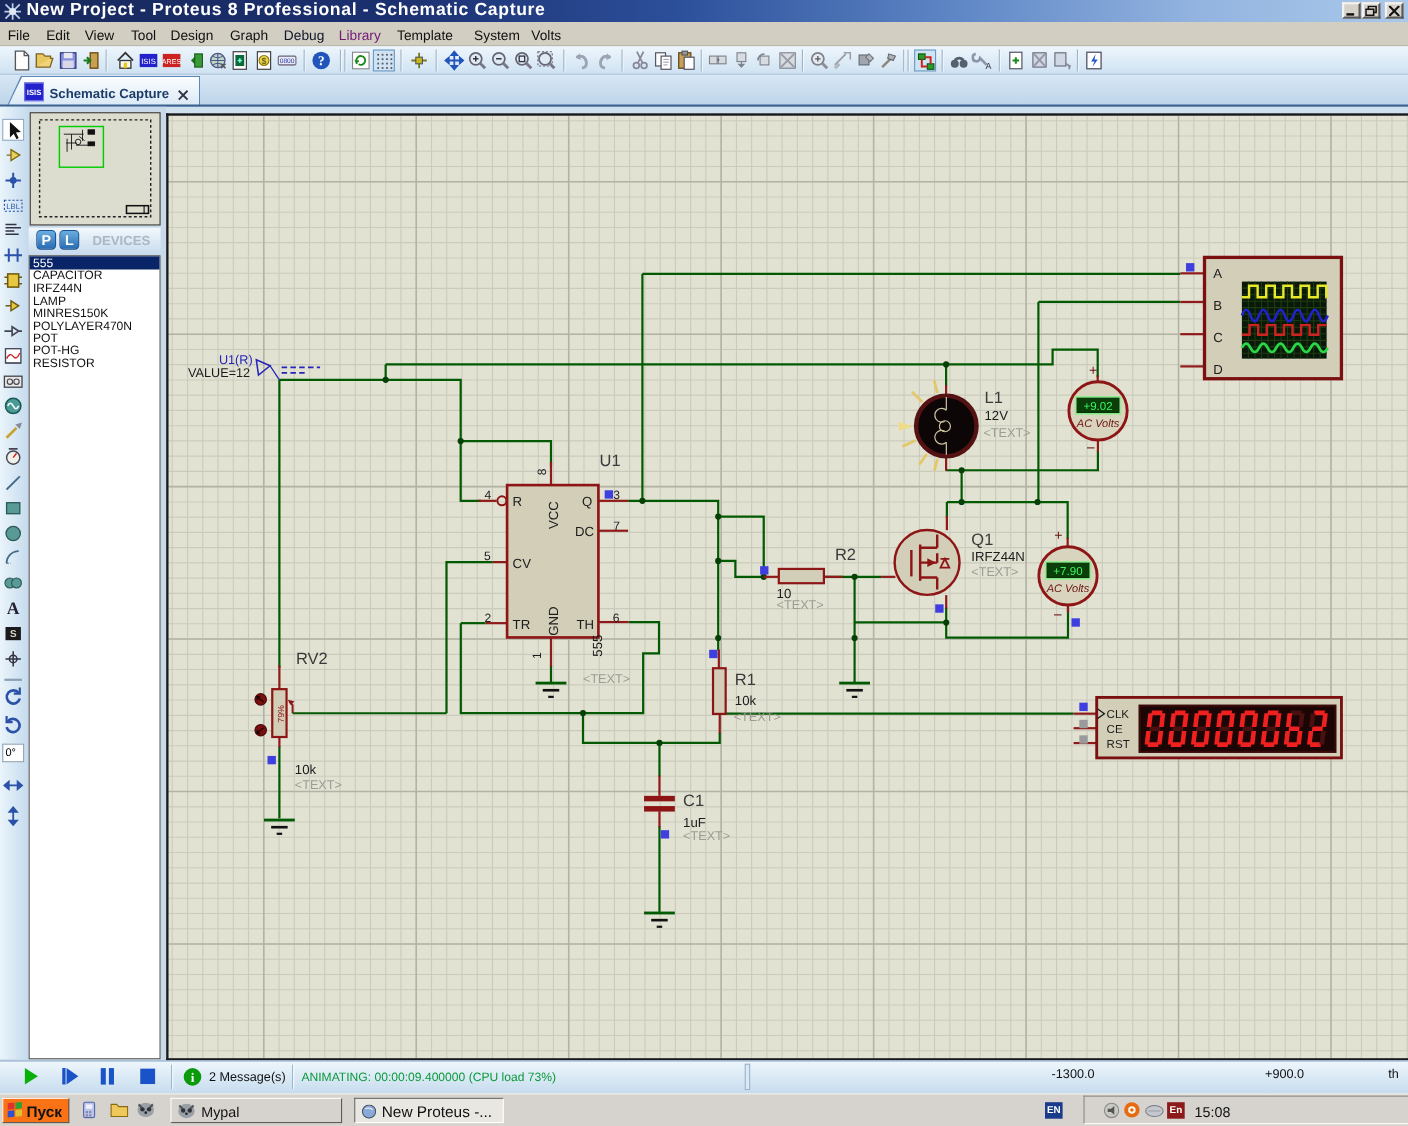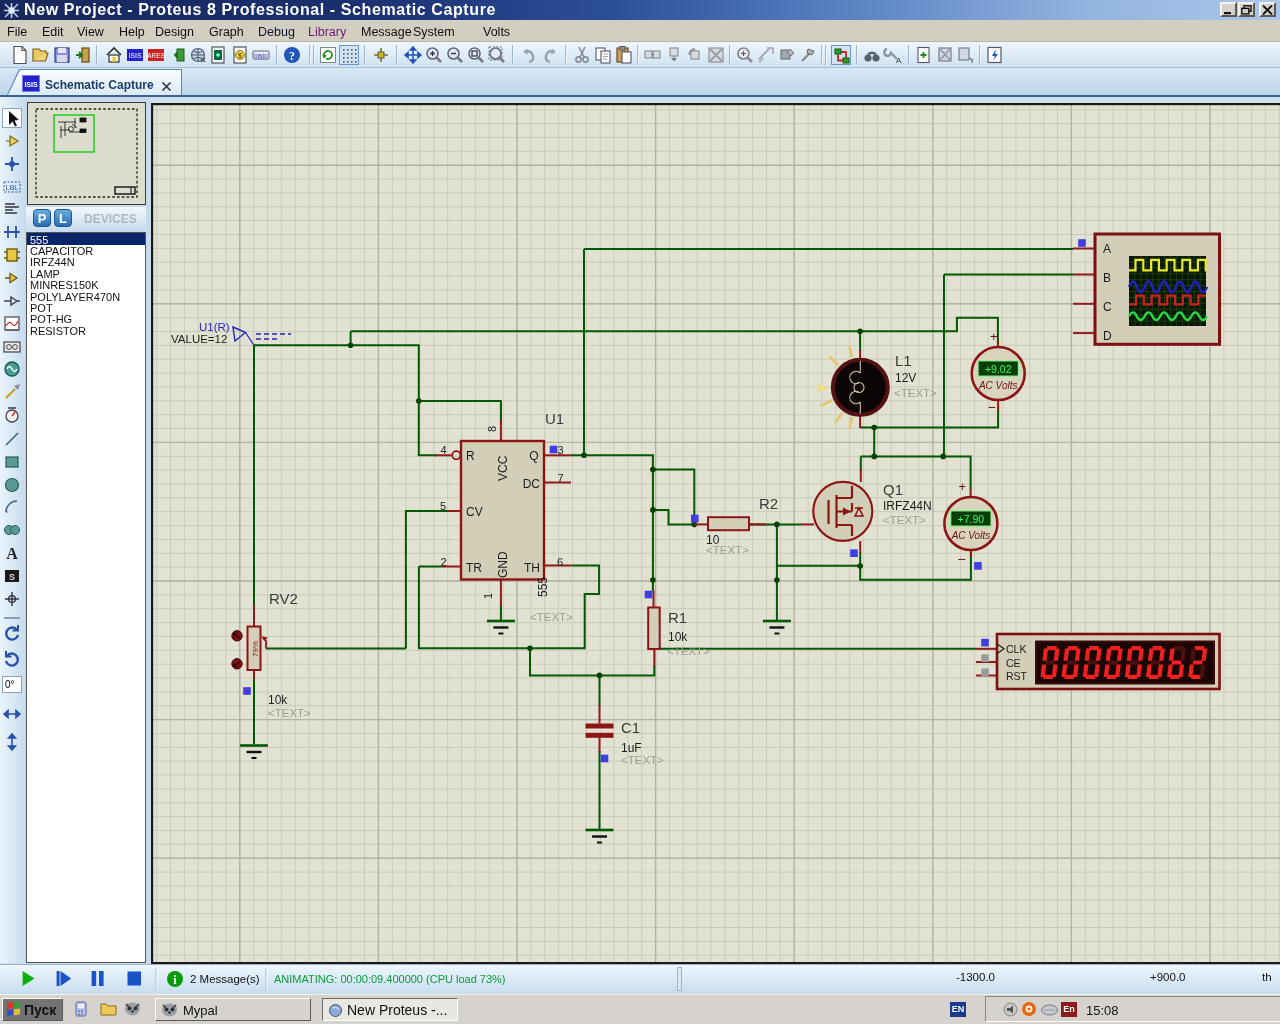--- a/index.html
+++ b/index.html
@@ -18,27 +18,27 @@
       <rect x="3" y="0.8" width="7" height="5.5" fill="none" stroke="#111" stroke-width="1.4"></rect>
       <rect x="0.8" y="3.4" width="7" height="5.5" fill="#d6d2ca" stroke="#111" stroke-width="1.4"></rect>
     </svg></div>
 <div style="position:absolute;left:1259px;top:2px;width:17px;height:15px;background:#d6d2ca;border-top:2px solid #f4f2ee;border-left:2px solid #f4f2ee;border-right:2px solid #5a5a5a;border-bottom:2px solid #5a5a5a;font:bold 11px 'Liberation Sans',sans-serif;text-align:center;line-height:13px"><svg width="11" height="10" viewBox="0 0 11 10" style="margin-top:1px">
       <path d="M1,0.5 L10,9.5 M10,0.5 L1,9.5" stroke="#111" stroke-width="1.9"></path>
     </svg></div>
 <div style="position:absolute;left:0;top:20px;width:1280px;height:22px;background:#d2cec2;border-bottom:1px solid #b9b5a9"></div>
 <div style="position:absolute;left:7px;top:25px;font:12.5px 'Liberation Sans',sans-serif;color:#101010">File</div>
 <div style="position:absolute;left:42px;top:25px;font:12.5px 'Liberation Sans',sans-serif;color:#101010">Edit</div>
 <div style="position:absolute;left:77px;top:25px;font:12.5px 'Liberation Sans',sans-serif;color:#101010">View</div>
-<div style="position:absolute;left:119px;top:25px;font:12.5px 'Liberation Sans',sans-serif;color:#101010">Help</div>
+<div style="position:absolute;left:119px;top:25px;font:12.5px 'Liberation Sans',sans-serif;color:#101010">Tool</div>
 <div style="position:absolute;left:155px;top:25px;font:12.5px 'Liberation Sans',sans-serif;color:#101010">Design</div>
 <div style="position:absolute;left:209px;top:25px;font:12.5px 'Liberation Sans',sans-serif;color:#101010">Graph</div>
 <div style="position:absolute;left:258px;top:25px;font:12.5px 'Liberation Sans',sans-serif;color:#0f172a">Debug</div>
 <div style="position:absolute;left:308px;top:25px;font:12.5px 'Liberation Sans',sans-serif;color:#701a75">Library</div>
-<div style="position:absolute;left:361px;top:25px;font:12.5px 'Liberation Sans',sans-serif;color:#101010">Message</div>
-<div style="position:absolute;left:413px;top:25px;font:12.5px 'Liberation Sans',sans-serif;color:#101010">System</div>
+<div style="position:absolute;left:361px;top:25px;font:12.5px 'Liberation Sans',sans-serif;color:#101010">Template</div>
+<div style="position:absolute;left:431px;top:25px;font:12.5px 'Liberation Sans',sans-serif;color:#101010">System</div>
 <div style="position:absolute;left:483px;top:25px;font:12.5px 'Liberation Sans',sans-serif;color:#101010">Volts</div>
 <div style="position:absolute;left:0;top:42px;width:1280px;height:26px;background:linear-gradient(#eef6fc,#cfe2f2);border-bottom:1px solid #a8c0d8"></div>
 <div style="position:absolute;left:10px;top:45px;width:20px;height:20px;">
     <svg width="20" height="20" viewBox="0 0 20 20" style="position:absolute;left:0;top:0">
       <path d="M4,1.5 h8 l4,4 V18.5 H4 Z" fill="#fdfdfd" stroke="#555" stroke-width="1.2"></path>
       <path d="M12,1.5 V5.5 H16" fill="none" stroke="#555" stroke-width="1.2"></path>
     </svg>
   </div>
 <div style="position:absolute;left:31px;top:45px;width:20px;height:20px;">
     <svg width="20" height="20" viewBox="0 0 20 20" style="position:absolute;left:0;top:0">
@@ -755,21 +755,21 @@
     <text x="190" y="17" font-size="11.5" font-family="Liberation Sans" fill="#111">2 Message(s)</text>
     <path d="M266,2 v22" stroke="#9ab4cc"></path>
     <path d="M267,2 v22" stroke="#f4fafd"></path>
     <text x="274" y="17" font-size="11" font-family="Liberation Sans" fill="#0a9a3a">ANIMATING: 00:00:09.400000 (CPU load 73%)</text>
   </svg>
 <div style="position:absolute;left:677px;top:967px;width:5px;height:24px;background:#dce9f4;border:1px solid #9ab4cc"></div>
 <div style="position:absolute;left:956px;top:971px;font:11.5px 'Liberation Sans',sans-serif;color:#111">-1300.0</div>
 <div style="position:absolute;left:1150px;top:971px;font:11.5px 'Liberation Sans',sans-serif;color:#111">+900.0</div>
 <div style="position:absolute;left:1262px;top:971px;font:11.5px 'Liberation Sans',sans-serif;color:#111">th</div>
 <div style="position:absolute;left:0;top:994px;width:1280px;height:30px;background:#d6d3ce;border-top:1px solid #f4f2ee"></div>
-<div style="position:absolute;left:2px;top:998px;width:61px;height:23px;border-top:1px solid #fcfbf8;border-left:1px solid #fcfbf8;border-right:1px solid #5c5c5c;border-bottom:1px solid #5c5c5c;background:#737373;box-sizing:border-box">
+<div style="position:absolute;left:2px;top:998px;width:61px;height:23px;border-top:1px solid #fcfbf8;border-left:1px solid #fcfbf8;border-right:1px solid #5c5c5c;border-bottom:1px solid #5c5c5c;background:#f97316;box-sizing:border-box">
     <svg width="16" height="15" viewBox="0 0 16 15" style="position:absolute;left:3px;top:3px">
       <rect x="1" y="1" width="6" height="6" fill="#e03030" transform="skewY(-6)"></rect>
       <rect x="8" y="1" width="6" height="6" fill="#30a030" transform="skewY(-6)"></rect>
       <rect x="1" y="8" width="6" height="6" fill="#3050d0" transform="skewY(-6)"></rect>
       <rect x="8" y="8" width="6" height="6" fill="#e0c030" transform="skewY(-6)"></rect>
     </svg>
     <span style="position:absolute;left:21px;top:3px;font:bold 14px 'Liberation Sans',sans-serif;color:#111">Пуск</span>
   </div>
 <svg style="position:absolute;left:73px;top:1001px" width="16" height="16" viewBox="0 0 16 16">
     <rect x="3" y="1" width="10" height="14" rx="1.5" fill="#b8c4e8" stroke="#56a"></rect>

